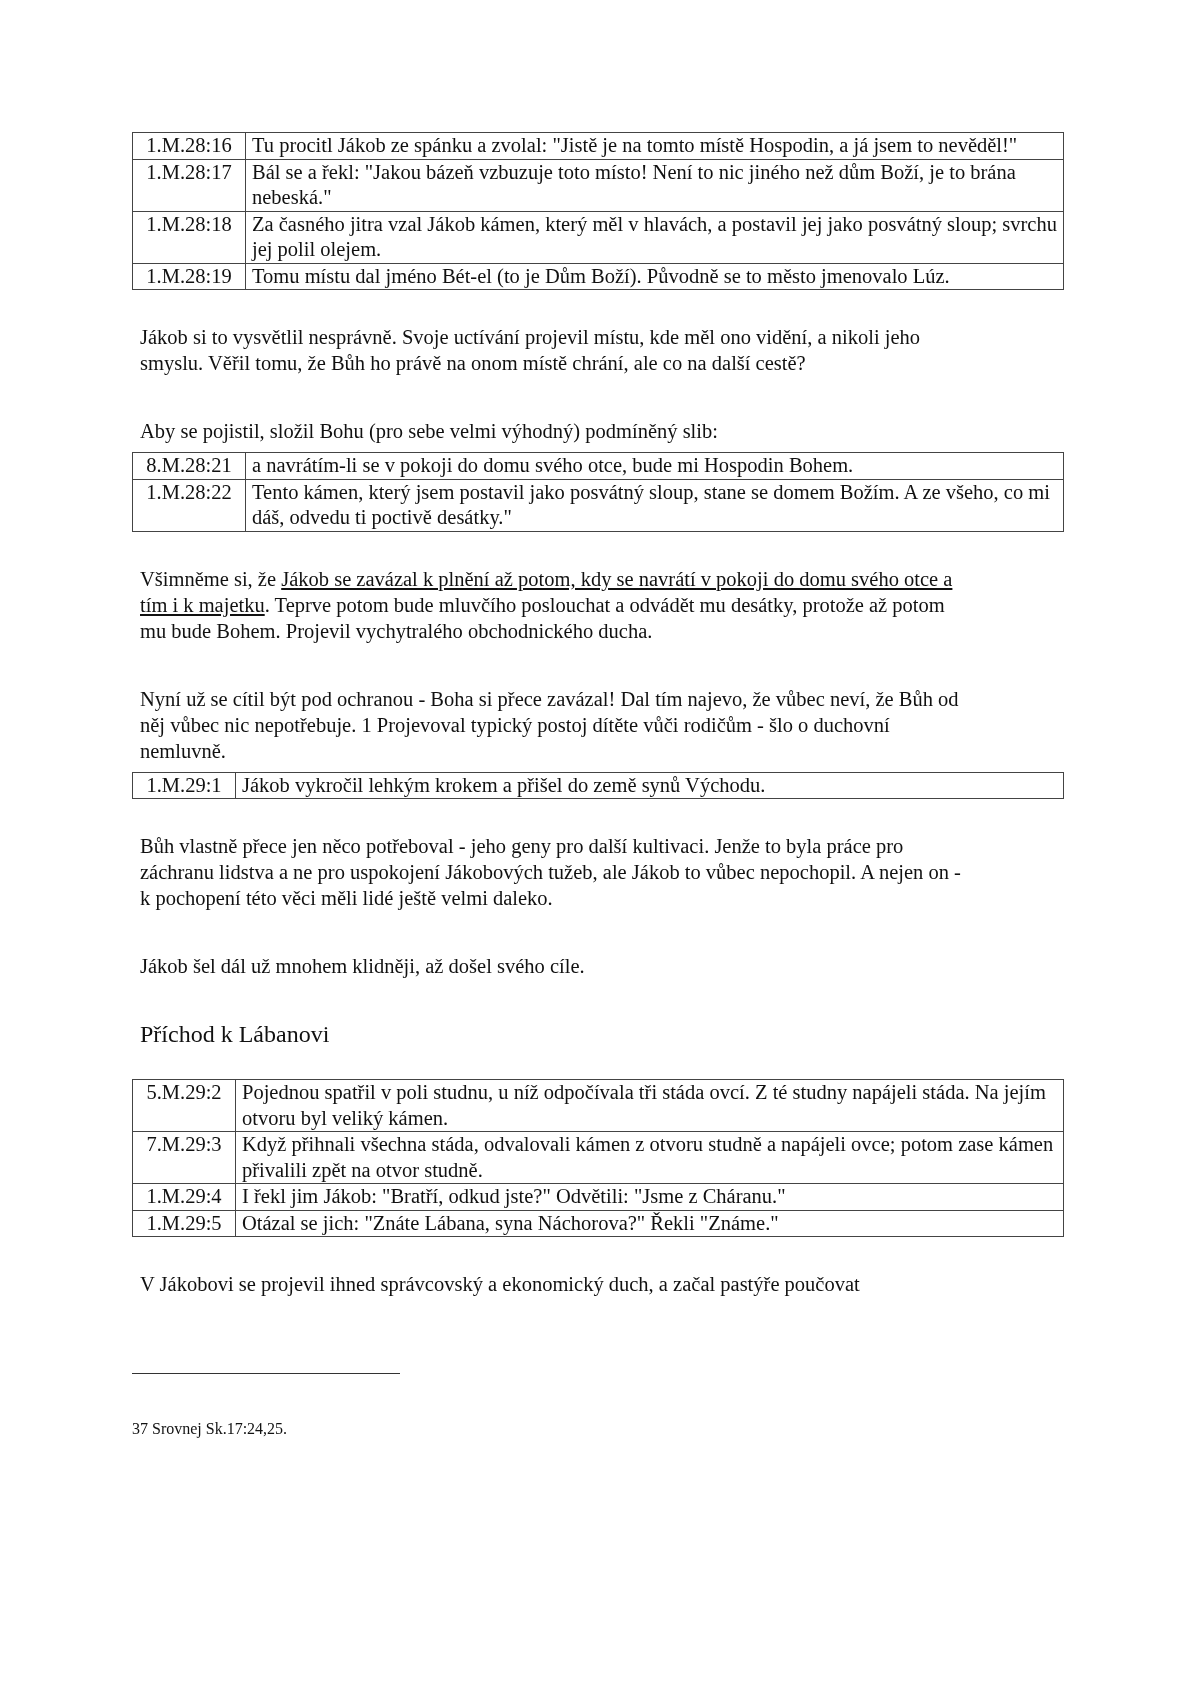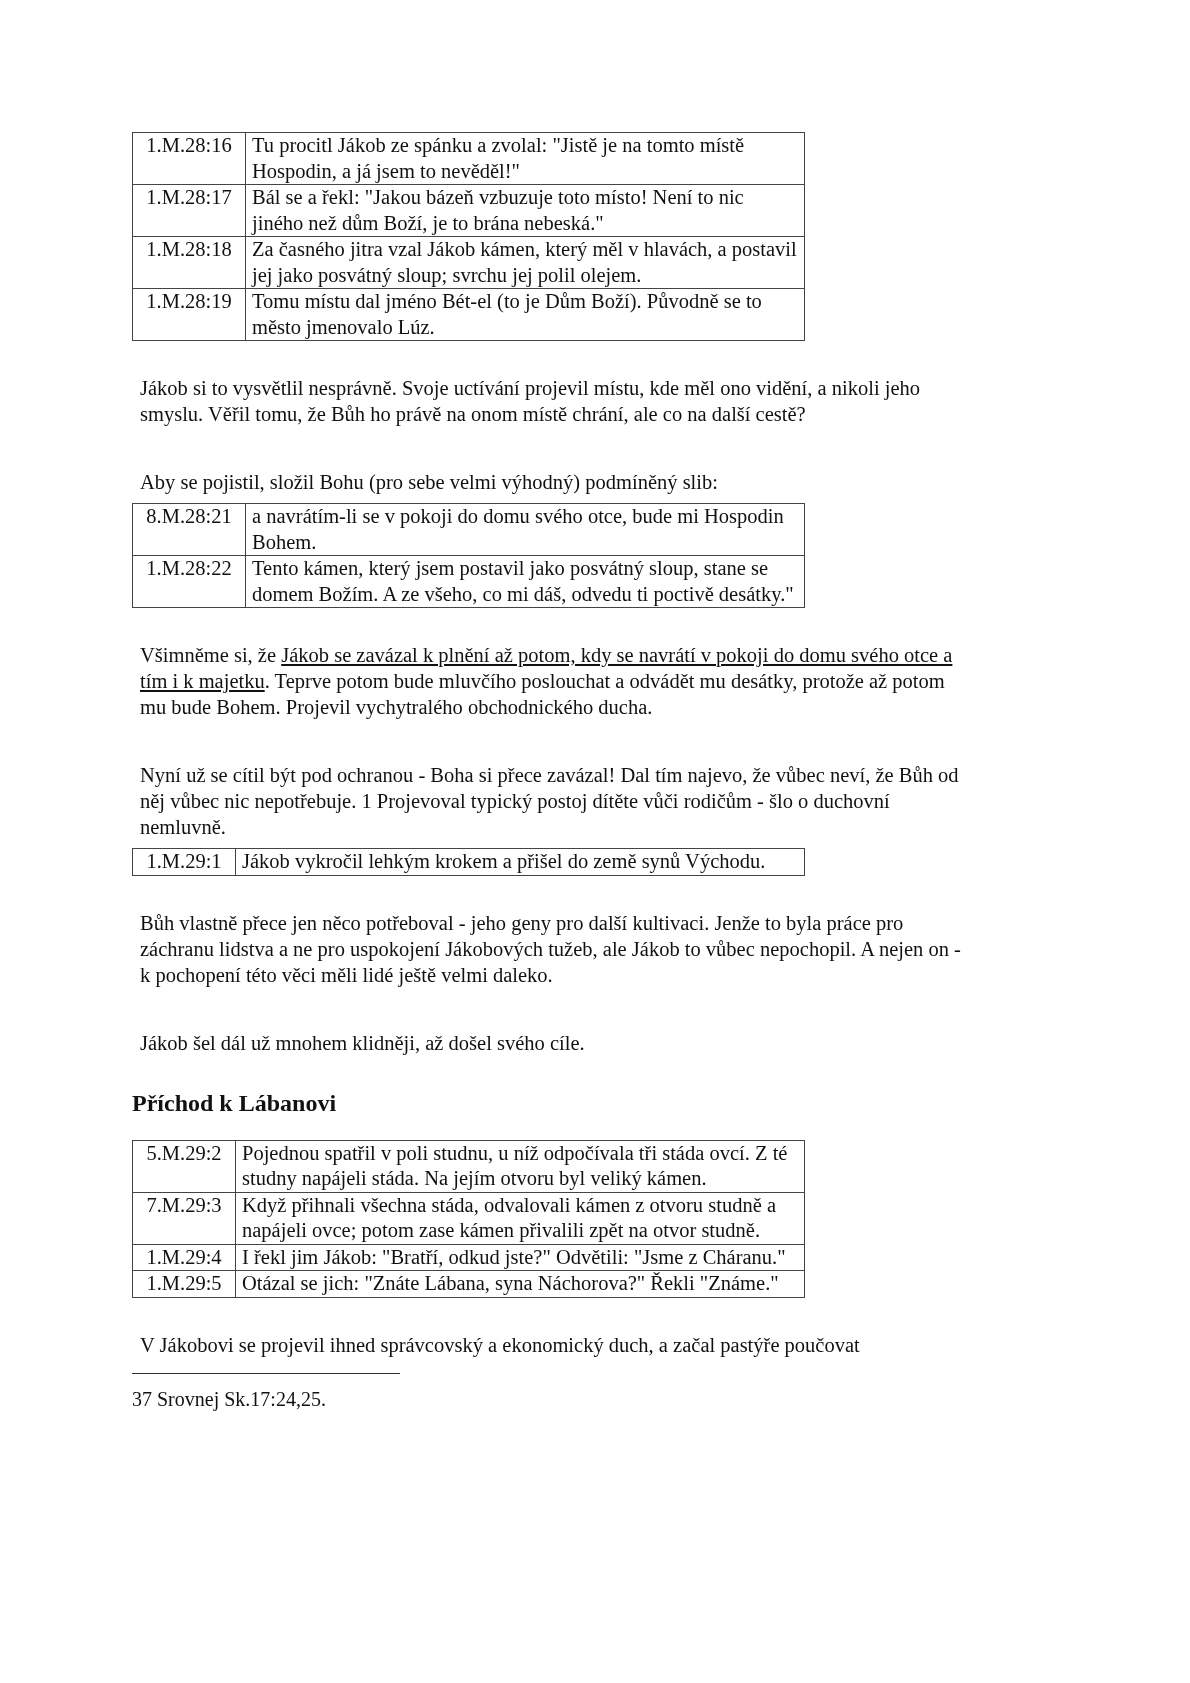--- a/index.html
+++ b/index.html
@@ -1,30 +1,30 @@
 <!DOCTYPE html>
 <html><head>
 <meta charset="utf-8">
 <style>
   html, body { margin: 0; padding: 0; background: #ffffff; }
   body { width: 1190px; height: 1683px; position: relative; overflow: hidden;
          font-family: "Liberation Serif", "DejaVu Serif", serif; color: #111; }
   .page { position: absolute; left: 132px; top: 132px; width: 848px; font-size: 20.5px; line-height: 26px; }
-  table.verses { width: 673px; border-collapse: collapse; }
+  table.verses { width: 932px; border-collapse: collapse; }
   table.verses td { border: 1.5px solid #444; vertical-align: top; padding: 0 6px; line-height: 25.5px; }
   table.verses td.ref { text-align: center; white-space: nowrap; }
   .t1 td.ref { width: 100px; }
   .t3 td.ref { width: 90px; }
   .t4 td.ref { width: 90px; }
   p { margin: 8px; }
   .gap { height: 26px; }
   .u { text-decoration: underline; }
-  h2 { font-size: 24px; font-weight: bold; margin: 0; line-height: 30px; }
+  h2 { font-size: 24px; font-weight: normal; margin: 8px; line-height: 30px; }
   .fnrule { position: absolute; left: 132px; top: 1373px; width: 268px; border-top: 1.5px solid #333; }
-  .footnote { position: absolute; left: 132px; top: 1388px; font-size: 20px; }
+  .footnote { position: absolute; left: 132px; top: 1420px; font-size: 16px; }
 </style>
 </head>
 <body>
 
 <div class="page">
 
   <table class="verses t1">
     <tbody>
         <tr>
           <td class="ref">1.M.28:16</td>

